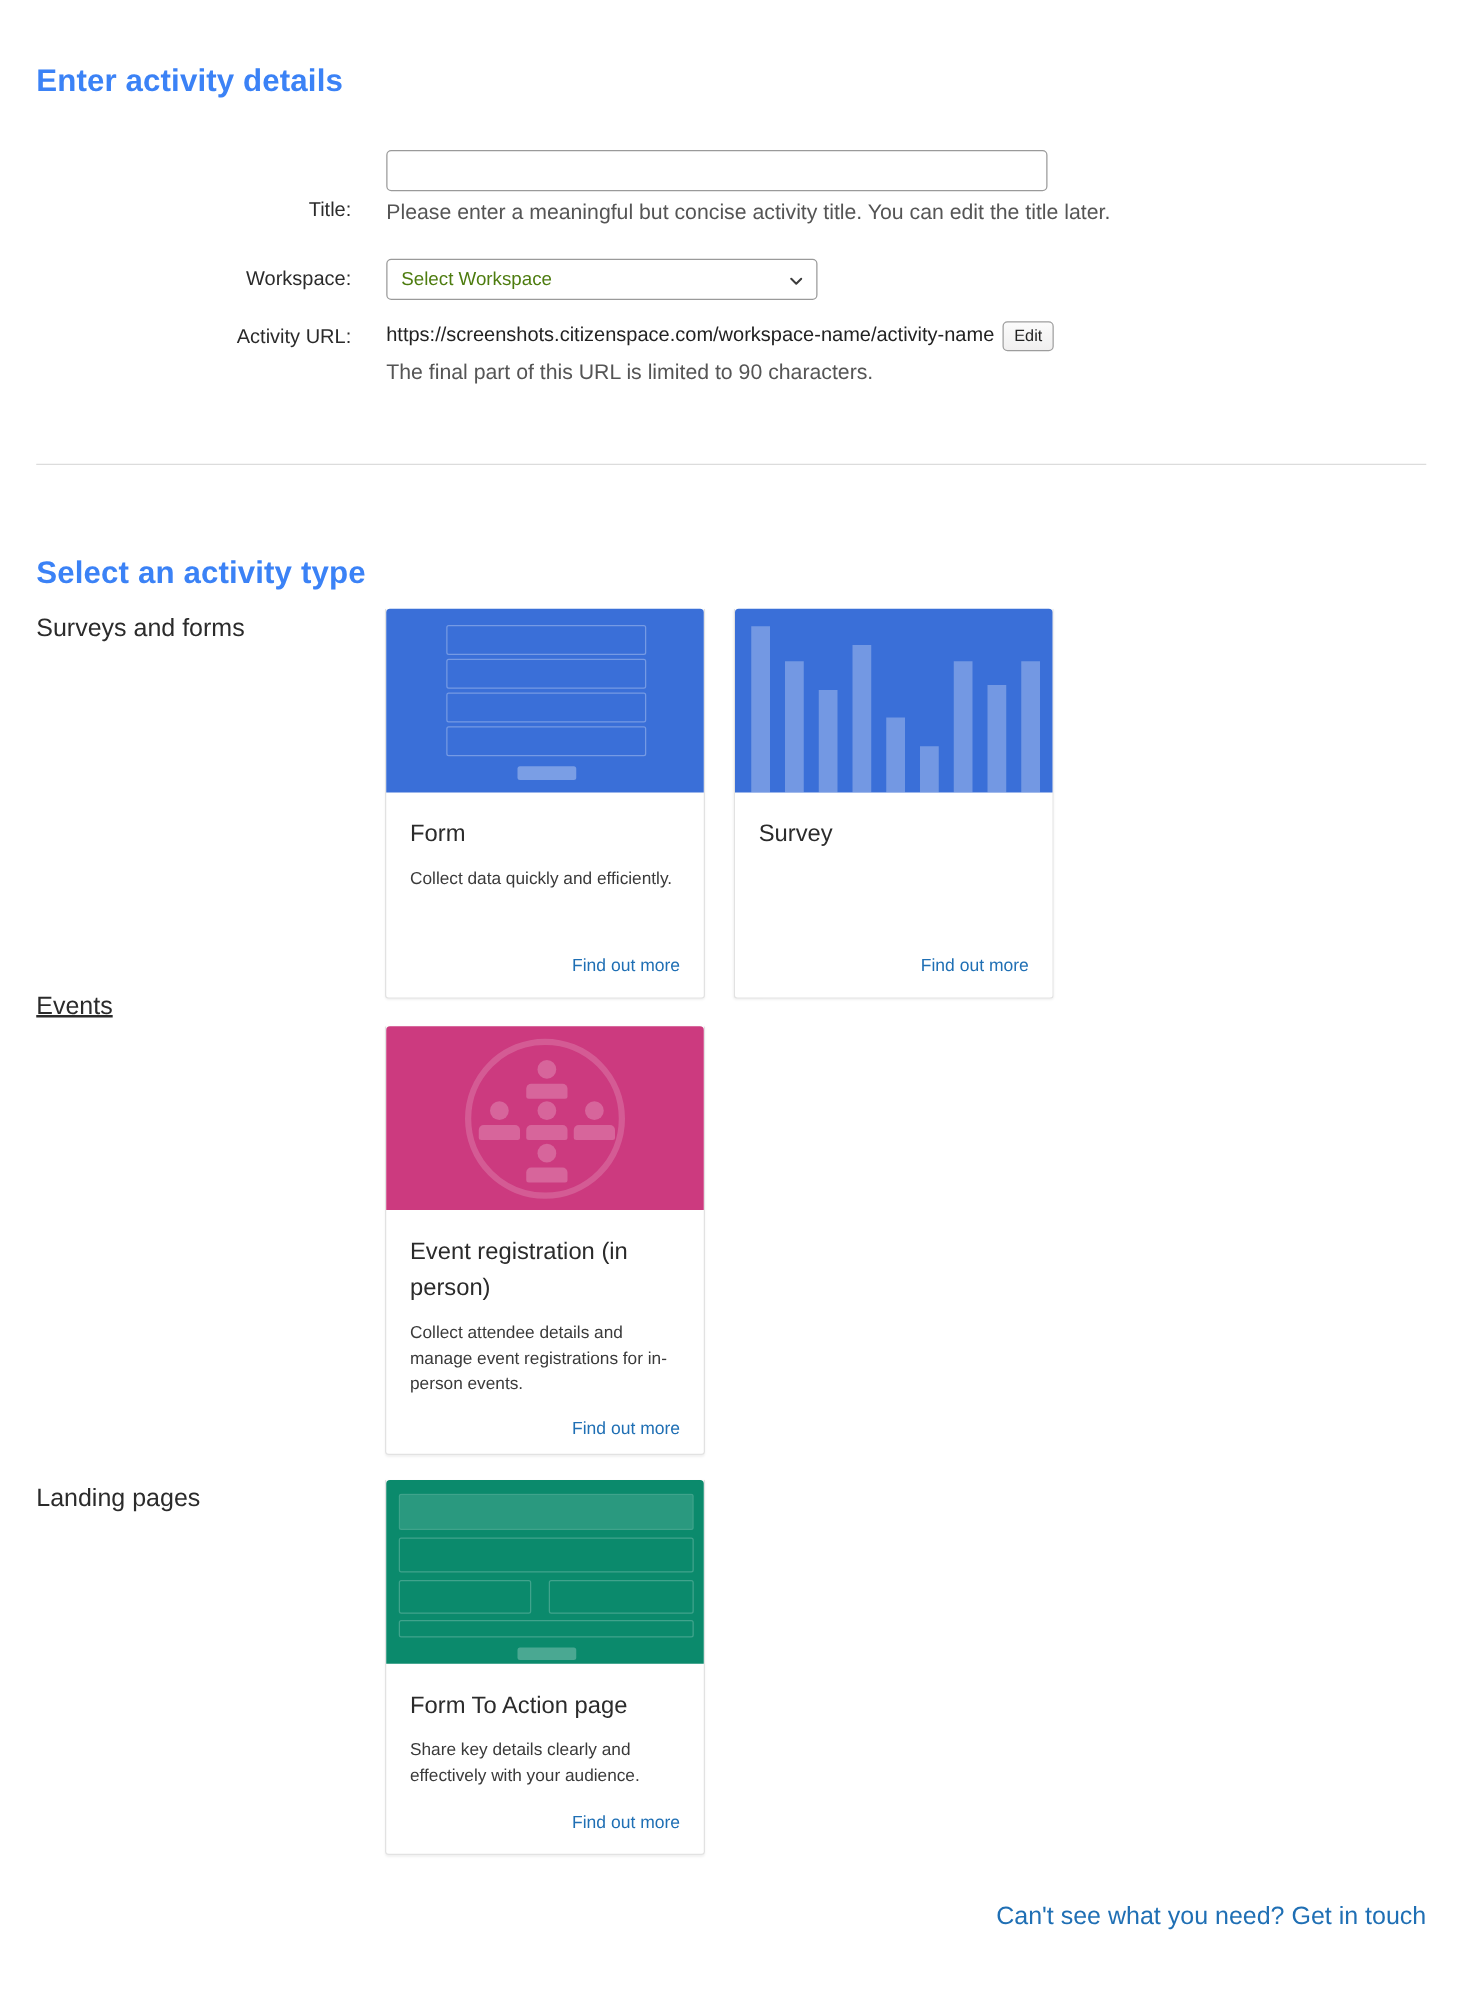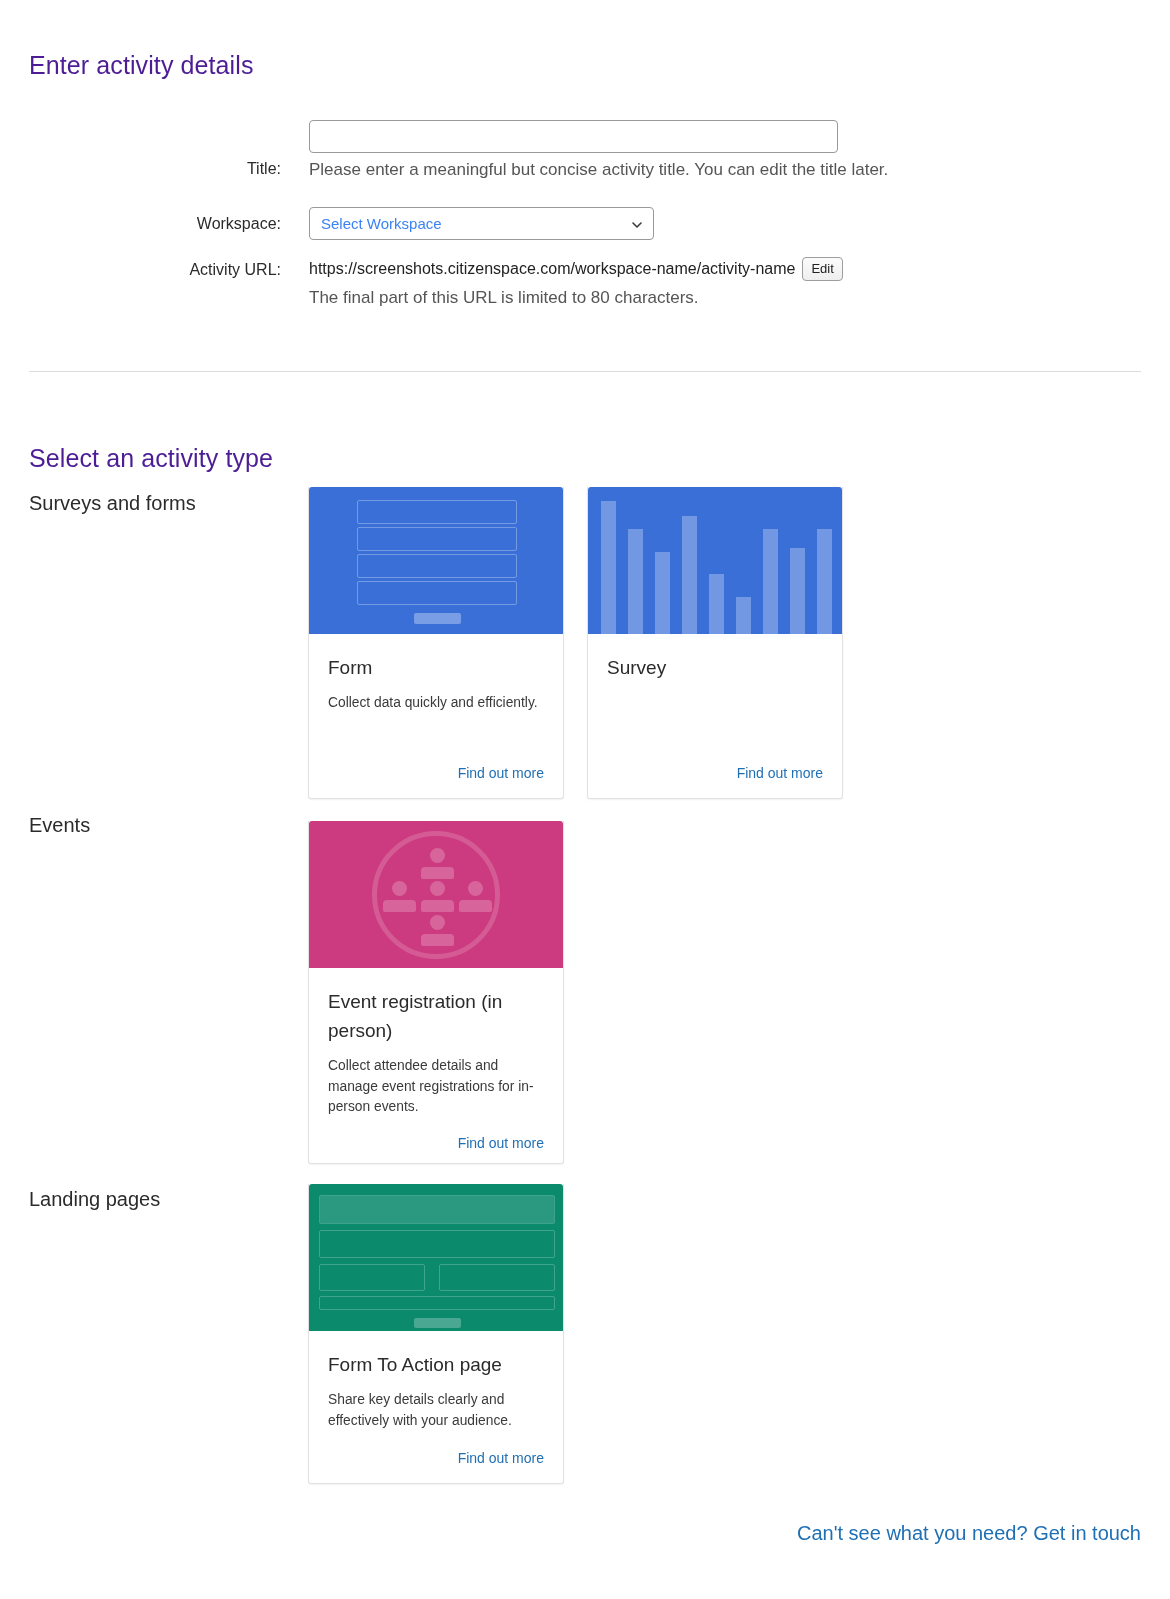--- a/index.html
+++ b/index.html
@@ -15,22 +15,22 @@
     font-family: "Liberation Sans", "DejaVu Sans", sans-serif;
     color: #222222;
     overflow: hidden;
   }
 
   
   .page { padding: 0; }
 
   .section-title {
     font-size: 25px;
-    font-weight: 400;
-    color: #4c1d95;
+    font-weight: 700;
+    color: #3b82f6;
     letter-spacing: 0.1px;
   }
 
   #details-heading {
     position: absolute;
     left: 29px;
     top: 34px;
   }
 
   .form-rows {
@@ -85,21 +85,21 @@
     height: 33px;
   }
   .select-box {
     width: 345px;
     height: 33px;
     border: 1px solid #9a9a9a;
     border-radius: 4px;
     background: #ffffff;
     font-family: "Liberation Sans", sans-serif;
     font-size: 15px;
-    color: #3b82f6;
+    color: #4d7c0f;
     padding: 0 28px 0 11px;
     line-height: 31px;
     cursor: pointer;
   }
   .chevron {
     position: absolute;
     right: 13px;
     top: 13px;
     width: 9px; height: 9px;
     pointer-events: none;
@@ -146,21 +146,21 @@
   }
 
   .group-label {
     position: absolute;
     left: 29px;
     font-size: 20px;
     font-weight: 400;
     color: #2b2b2b;
   }
   #group-label-0 { top: 492px; }
-  #group-label-1 { top: 814px; }
+  #group-label-1 { top: 794px; text-decoration: underline; }
   #group-label-2 { top: 1188px; }
 
   .cards-row { position: absolute; display: flex; gap: 23px; }
   #cards-row-0 { left: 308px; top: 487px; }
   #cards-row-1 { left: 308px; top: 821px; justify-content: center; }
   #cards-row-2 { left: 308px; top: 1184px; }
 
   .card {
     width: 256px;
     background: #ffffff;
@@ -333,21 +333,21 @@
       </div>
     </div>
 
     <div class="form-row">
       <div class="field-label" style="line-height:26px;">Activity URL:</div>
       <div class="field-area">
         <div class="url-line">
           <span class="url-text">https://screenshots.citizenspace.com/workspace-name/activity-name</span>
           <button class="edit-btn">Edit</button>
         </div>
-        <div class="help-text">The final part of this URL is limited to 80 characters.</div>
+        <div class="help-text">The final part of this URL is limited to 90 characters.</div>
       </div>
     </div>
 
   </div>
 
   <div class="divider"></div>
 
   <h1 class="section-title" id="types-heading">Select an activity type</h1>
 
   <div class="group-label" id="group-label-0">Surveys and forms</div>

